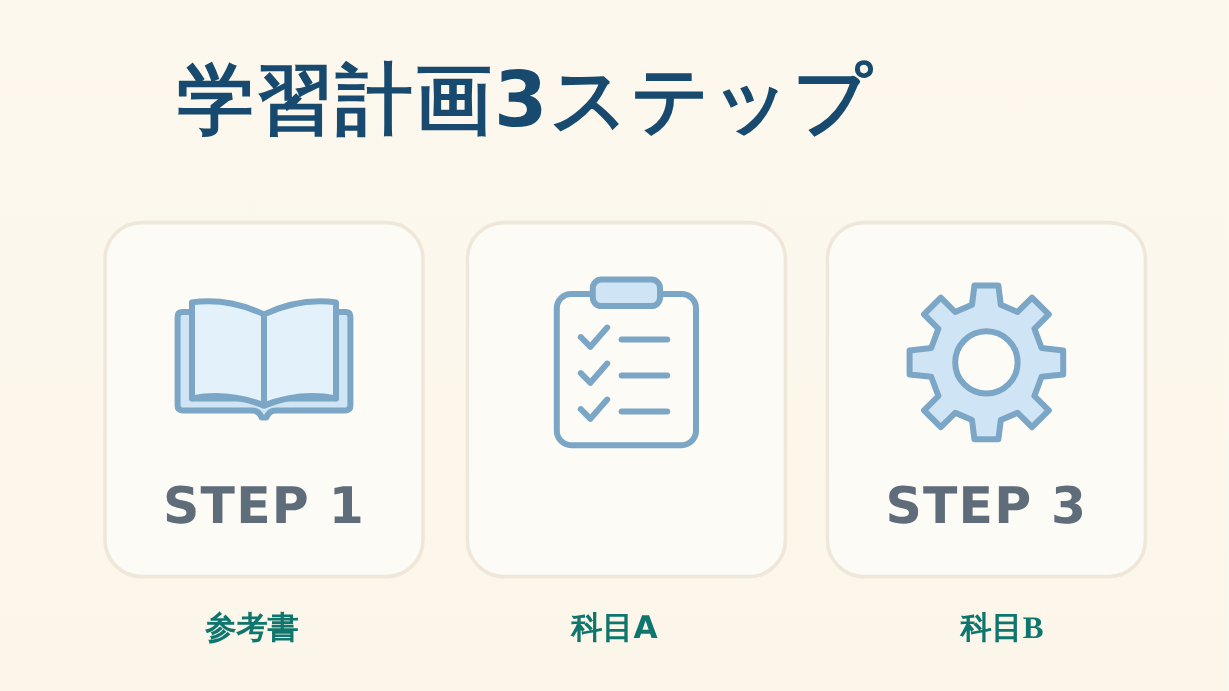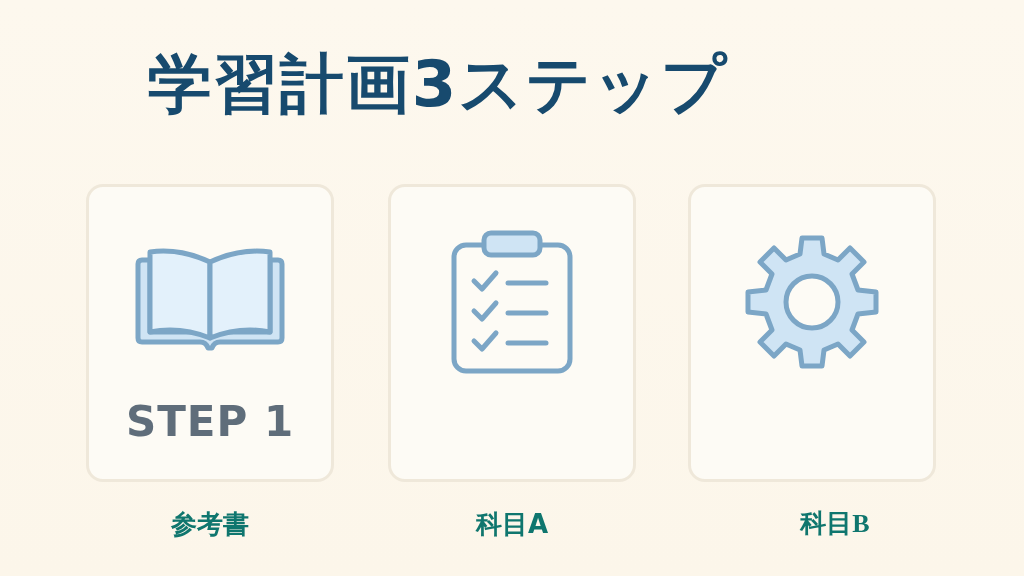--- a/index.html
+++ b/index.html
@@ -22,25 +22,25 @@
       text-align: center;
       font-size: 64px;
       font-weight: bold;
       color: #174a6e;
       letter-spacing: 2px;
       line-height: 80px;
     }
     .card {
       position: absolute;
       top: 184px;
-      width: 248px;
+      width: 268px;
       height: 298px;
       box-sizing: border-box;
       border: 3px solid #efe8da;
-      border-radius: 17px;
+      border-radius: 32px;
       background: #fdfbf5;
     }
     .card .icon-wrap {
       position: absolute;
       left: 0;
       top: 40px;
       width: 100%;
       height: 150px;
       display: flex;
       justify-content: center;
@@ -119,17 +119,18 @@
           L 40 28 L 52 40 L 38 54 L 26 42
           L 12 48 L 10 64 L -10 64 L -12 48
           L -26 42 L -38 54 L -52 40 L -40 28
           L -46 12 L -64 10 L -64 -10 L -46 -12
           L -40 -28 L -52 -40 L -38 -54 L -26 -42
           L -12 -48 Z"></path>
       </g>
       <circle cx="0" cy="0" r="26" fill="#fdfbf5" stroke="#7ca6c6" stroke-width="5"></circle>
     </svg>
   </div>
+  <div class="step-label">STEP 3</div>
 </div>
 
 <div class="caption" style="left:86px;">参考書</div>
 <div class="caption" style="left:388px;">科目A</div>
 <div class="caption" style="left:711px;font-family:Liberation Serif, serif;">科目B</div>
 
 </body></html>

